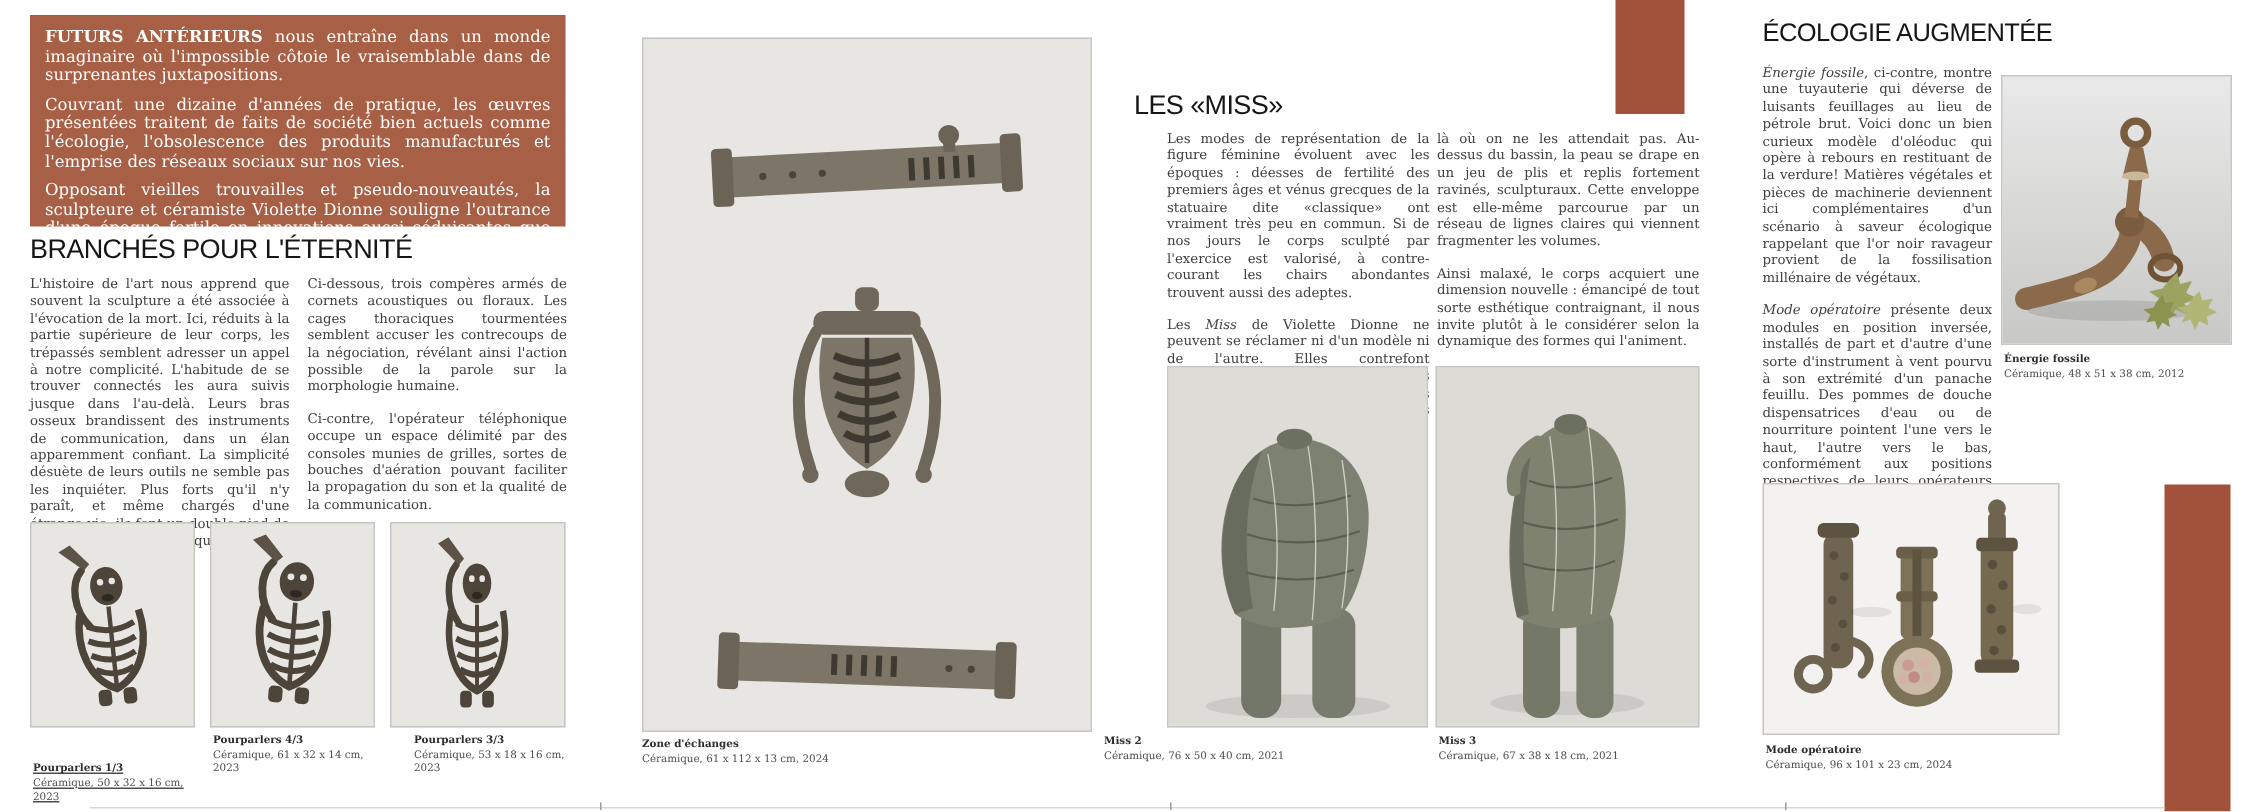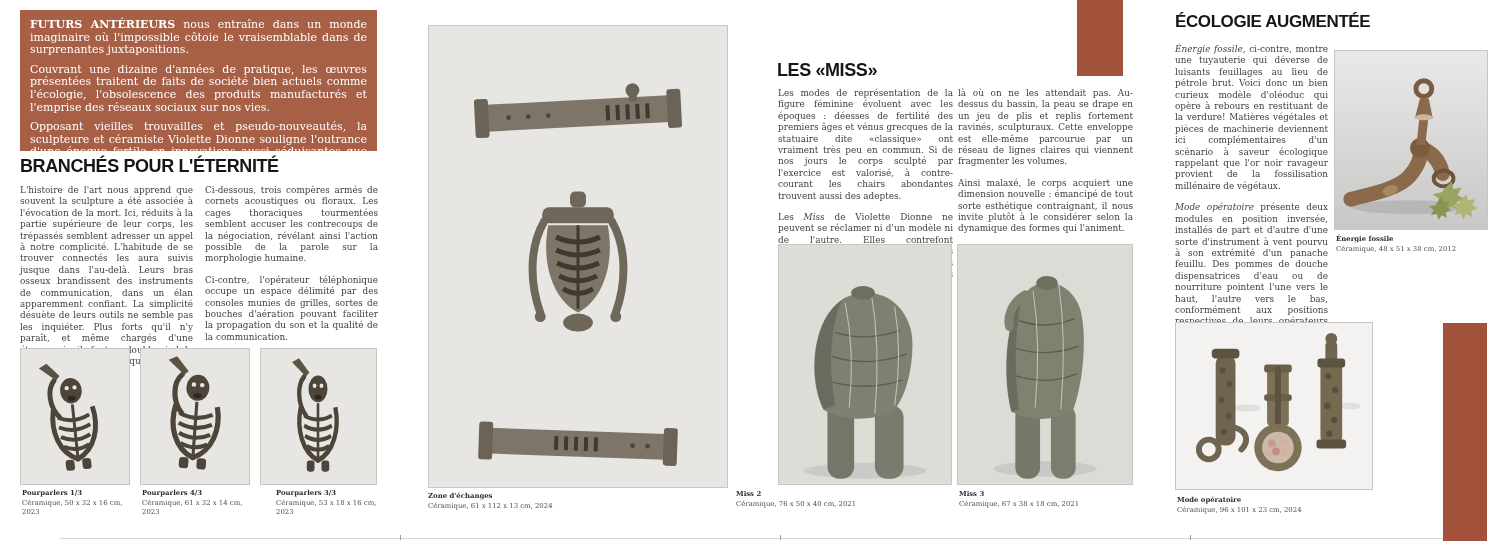--- a/index.html
+++ b/index.html
@@ -7,21 +7,21 @@
        font-family:"DejaVu Serif", serif;color:#3f3f3f;position:relative;}
   .abs{position:absolute;}
   
   .intro-box{left:20px;top:10px;width:357px;height:141px;background:#a75f46;
              box-sizing:border-box;padding:9px 10px;color:#ffffff;}
   .intro-box p{margin:0 0 7px 0;font-size:11px;line-height:12.6px;text-align:justify;}
   .intro-box p:last-child{margin-bottom:0;}
   .lead{font-weight:bold;}
   .it{font-style:italic;}
   
-  .h-title{font-family:"Liberation Sans", sans-serif;font-weight:bold;color:#161616;
+  .h-title{font-family:"Liberation Sans", sans-serif;font-weight:normal;color:#161616;
            font-size:18px;letter-spacing:-0.4px;white-space:nowrap;}
   
   .bodytext{font-size:8.9px;line-height:11.4px;text-align:justify;color:#3f3f3f;}
   .bodytext p{margin:0 0 10px 0;}
   .bodytext p:last-child{margin-bottom:0;}
   .cols2{display:flex;gap:12px;}
   .cols2 > div{width:173px;}
   
   .photo{background:#e8e6e2;border:1px solid #c8c6c1;box-sizing:border-box;overflow:hidden;}
   .photo svg{display:block;width:100%;height:100%;}
@@ -94,21 +94,21 @@
 </div>
 <div class="abs photo" style="left:260px;top:348px;width:117px;height:137px;">
   <svg viewBox="0 0 117 137">
       <rect width="117" height="137" fill="#e8e6e2"></rect>
       <g transform="translate(58,82) scale(0.88,1.04)">
         <use href="#pp-fig"></use>
       </g>
     </svg>
 </div>
 
-<div class="abs caption" style="left:22px;top:489px;width:114px;">
+<div class="abs caption" style="left:22px;top:508px;width:114px;text-decoration:underline;">
   <div class="cap-title">Pourparlers 1/3</div>
   <div>Céramique, 50 x 32 x 16 cm, 2023</div>
 </div>
 <div class="abs caption" style="left:142px;top:489px;width:114px;">
   <div class="cap-title">Pourparlers 4/3</div>
   <div>Céramique, 61 x 32 x 14 cm, 2023</div>
 </div>
 <div class="abs caption" style="left:276px;top:489px;width:114px;">
   <div class="cap-title">Pourparlers 3/3</div>
   <div>Céramique, 53 x 18 x 16 cm, 2023</div>
@@ -163,21 +163,21 @@
       <circle cx="55" cy="0" r="2.4" fill="#4a443c"></circle>
       <circle cx="70" cy="0" r="2.4" fill="#4a443c"></circle>
     </g>
   </svg>
 </div>
 <div class="abs caption" style="left:428px;top:492px;width:180px;">
   <div class="cap-title">Zone d'échanges</div>
   <div>Céramique, 61 x 112 x 13 cm, 2024</div>
 </div>
 
-<div class="abs h-title" style="left:777px;top:60px;">LES «MISS»</div>
+<div class="abs h-title" style="left:756px;top:60px;">LES «MISS»</div>
 
 <div class="abs bodytext" style="left:778px;top:88px;width:175px;">
   <p>Les modes de représentation de la figure féminine évoluent avec les époques : déesses de fertilité des premiers âges et vénus grecques de la statuaire dite «classique» ont vraiment très peu en commun. Si de nos jours le corps sculpté par l'exercice est valorisé, à contre-courant les chairs abondantes trouvent aussi des adeptes.</p>
   <p><span>Les </span><span class="it">Miss</span><span> de Violette Dionne ne peuvent se réclamer ni d'un modèle ni de l'autre. Elles contrefont simplement la morphologie du corps féminin en bousculant ses structures osseuses et musculaires. Des chairs frondeuses surgissent</span></p>
 </div>
 <div class="abs bodytext" style="left:958px;top:88px;width:175px;">
   <p>là où on ne les attendait pas. Au-dessus du bassin, la peau se drape en un jeu de plis et replis fortement ravinés, sculpturaux. Cette enveloppe est elle-même parcourue par un réseau de lignes claires qui viennent fragmenter les volumes.</p>
   <p>Ainsi malaxé, le corps acquiert une dimension nouvelle : émancipé de tout sorte esthétique contraignant, il nous invite plutôt à le considérer selon la dynamique des formes qui l'animent.</p>
 </div>
 

